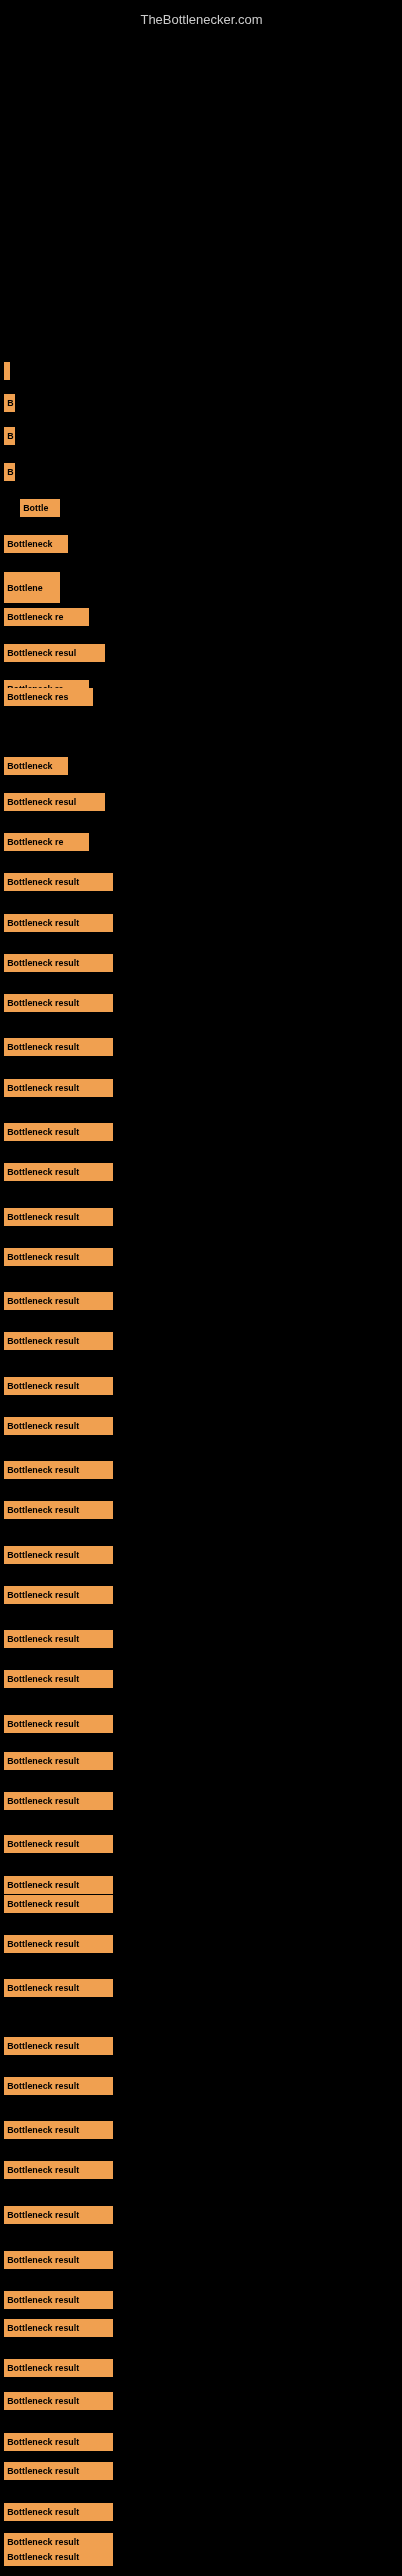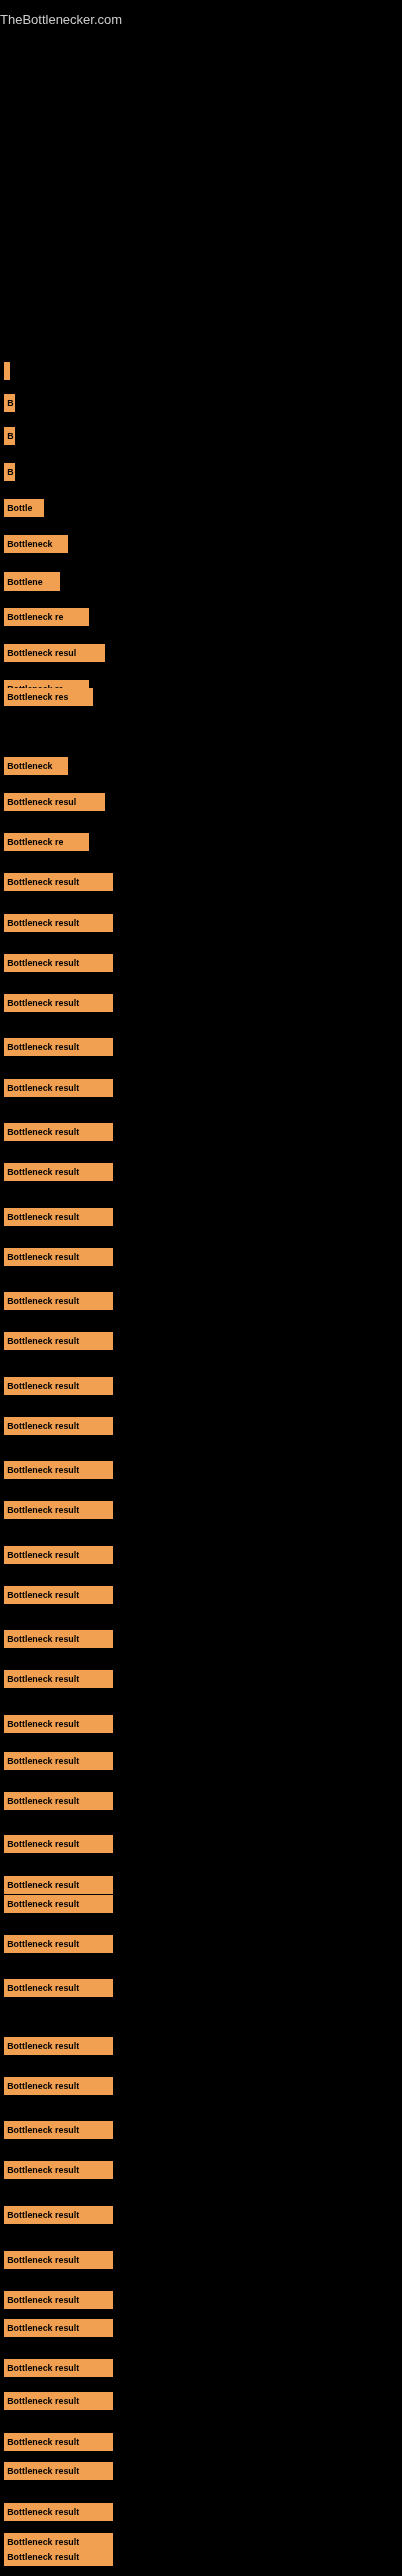--- a/index.html
+++ b/index.html
@@ -12,20 +12,21 @@
       background-color: #000000;
       width: 403px;
       min-height: 2576px;
       font-family: Arial, sans-serif;
       position: relative;
     }
 
     .site-title {
       color: #cccccc;
       font-size: 13px;
+      text-align: center;
       padding: 8px 0;
       position: absolute;
       top: 4px;
       left: 0;
       right: 0;
     }
   </style>
 </head>
 <body>
 
@@ -37,28 +38,28 @@
     </div>
     <div style="position: absolute; top: 394px; left: 4px;">
       <div style="background-color: rgb(240, 160, 80); width: 11.3px; min-width: 11.3px; height: 17.7px; display: flex; align-items: center; font-size: 8.9px; font-weight: bold; color: rgb(0, 0, 0); padding: 1.6px 3.2px; overflow: hidden; white-space: nowrap;">B</div>
     </div>
     <div style="position: absolute; top: 427px; left: 4px;">
       <div style="background-color: rgb(240, 160, 80); width: 11.3px; min-width: 11.3px; height: 17.7px; display: flex; align-items: center; font-size: 8.9px; font-weight: bold; color: rgb(0, 0, 0); padding: 1.6px 3.2px; overflow: hidden; white-space: nowrap;">B</div>
     </div>
     <div style="position: absolute; top: 463px; left: 4px;">
       <div style="background-color: rgb(240, 160, 80); width: 11.3px; min-width: 11.3px; height: 17.7px; display: flex; align-items: center; font-size: 8.9px; font-weight: bold; color: rgb(0, 0, 0); padding: 1.6px 3.2px; overflow: hidden; white-space: nowrap;">B</div>
     </div>
-    <div style="position: absolute; top: 499px; left: 4px;">
+    <div style="position: absolute; top: 499px; left: 20px;">
       <div style="background-color: rgb(240, 160, 80); width: 40px; min-width: 40px; height: 17.7px; display: flex; align-items: center; font-size: 8.9px; font-weight: bold; color: rgb(0, 0, 0); padding: 1.6px 3.2px; overflow: hidden; white-space: nowrap;">Bottle</div>
     </div>
     <div style="position: absolute; top: 535px; left: 4px;">
       <div style="background-color: rgb(240, 160, 80); width: 64px; min-width: 64px; height: 17.7px; display: flex; align-items: center; font-size: 8.9px; font-weight: bold; color: rgb(0, 0, 0); padding: 1.6px 3.2px; overflow: hidden; white-space: nowrap;">Bottleneck</div>
     </div>
     <div style="position: absolute; top: 572px; left: 4px;">
-      <div style="background-color: rgb(240, 160, 80); width: 56px; min-width: 56px; height: 19px; display: flex; align-items: center; font-size: 8.9px; font-weight: bold; color: rgb(0, 0, 0); padding: 1.6px 3.2px; overflow: hidden; white-space: nowrap;">Bottlene</div>
+      <div style="background-color: rgb(240, 160, 80); width: 56px; min-width: 56px; height: 31px; display: flex; align-items: center; font-size: 8.9px; font-weight: bold; color: rgb(0, 0, 0); padding: 1.6px 3.2px; overflow: hidden; white-space: nowrap;">Bottlene</div>
     </div>
     <div style="position: absolute; top: 608px; left: 4px;">
       <div style="background-color: rgb(240, 160, 80); width: 85px; min-width: 85px; height: 17.7px; display: flex; align-items: center; font-size: 8.9px; font-weight: bold; color: rgb(0, 0, 0); padding: 1.6px 3.2px; overflow: hidden; white-space: nowrap;">Bottleneck re</div>
     </div>
     <div style="position: absolute; top: 644px; left: 4px;">
       <div style="background-color: rgb(240, 160, 80); width: 101px; min-width: 101px; height: 17.7px; display: flex; align-items: center; font-size: 8.9px; font-weight: bold; color: rgb(0, 0, 0); padding: 1.6px 3.2px; overflow: hidden; white-space: nowrap;">Bottleneck resul</div>
     </div>
     <div style="position: absolute; top: 680px; left: 4px;">
       <div style="background-color: rgb(240, 160, 80); width: 85px; min-width: 85px; height: 17.7px; display: flex; align-items: center; font-size: 8.9px; font-weight: bold; color: rgb(0, 0, 0); padding: 1.6px 3.2px; overflow: hidden; white-space: nowrap;">Bottleneck re</div>
     </div>

